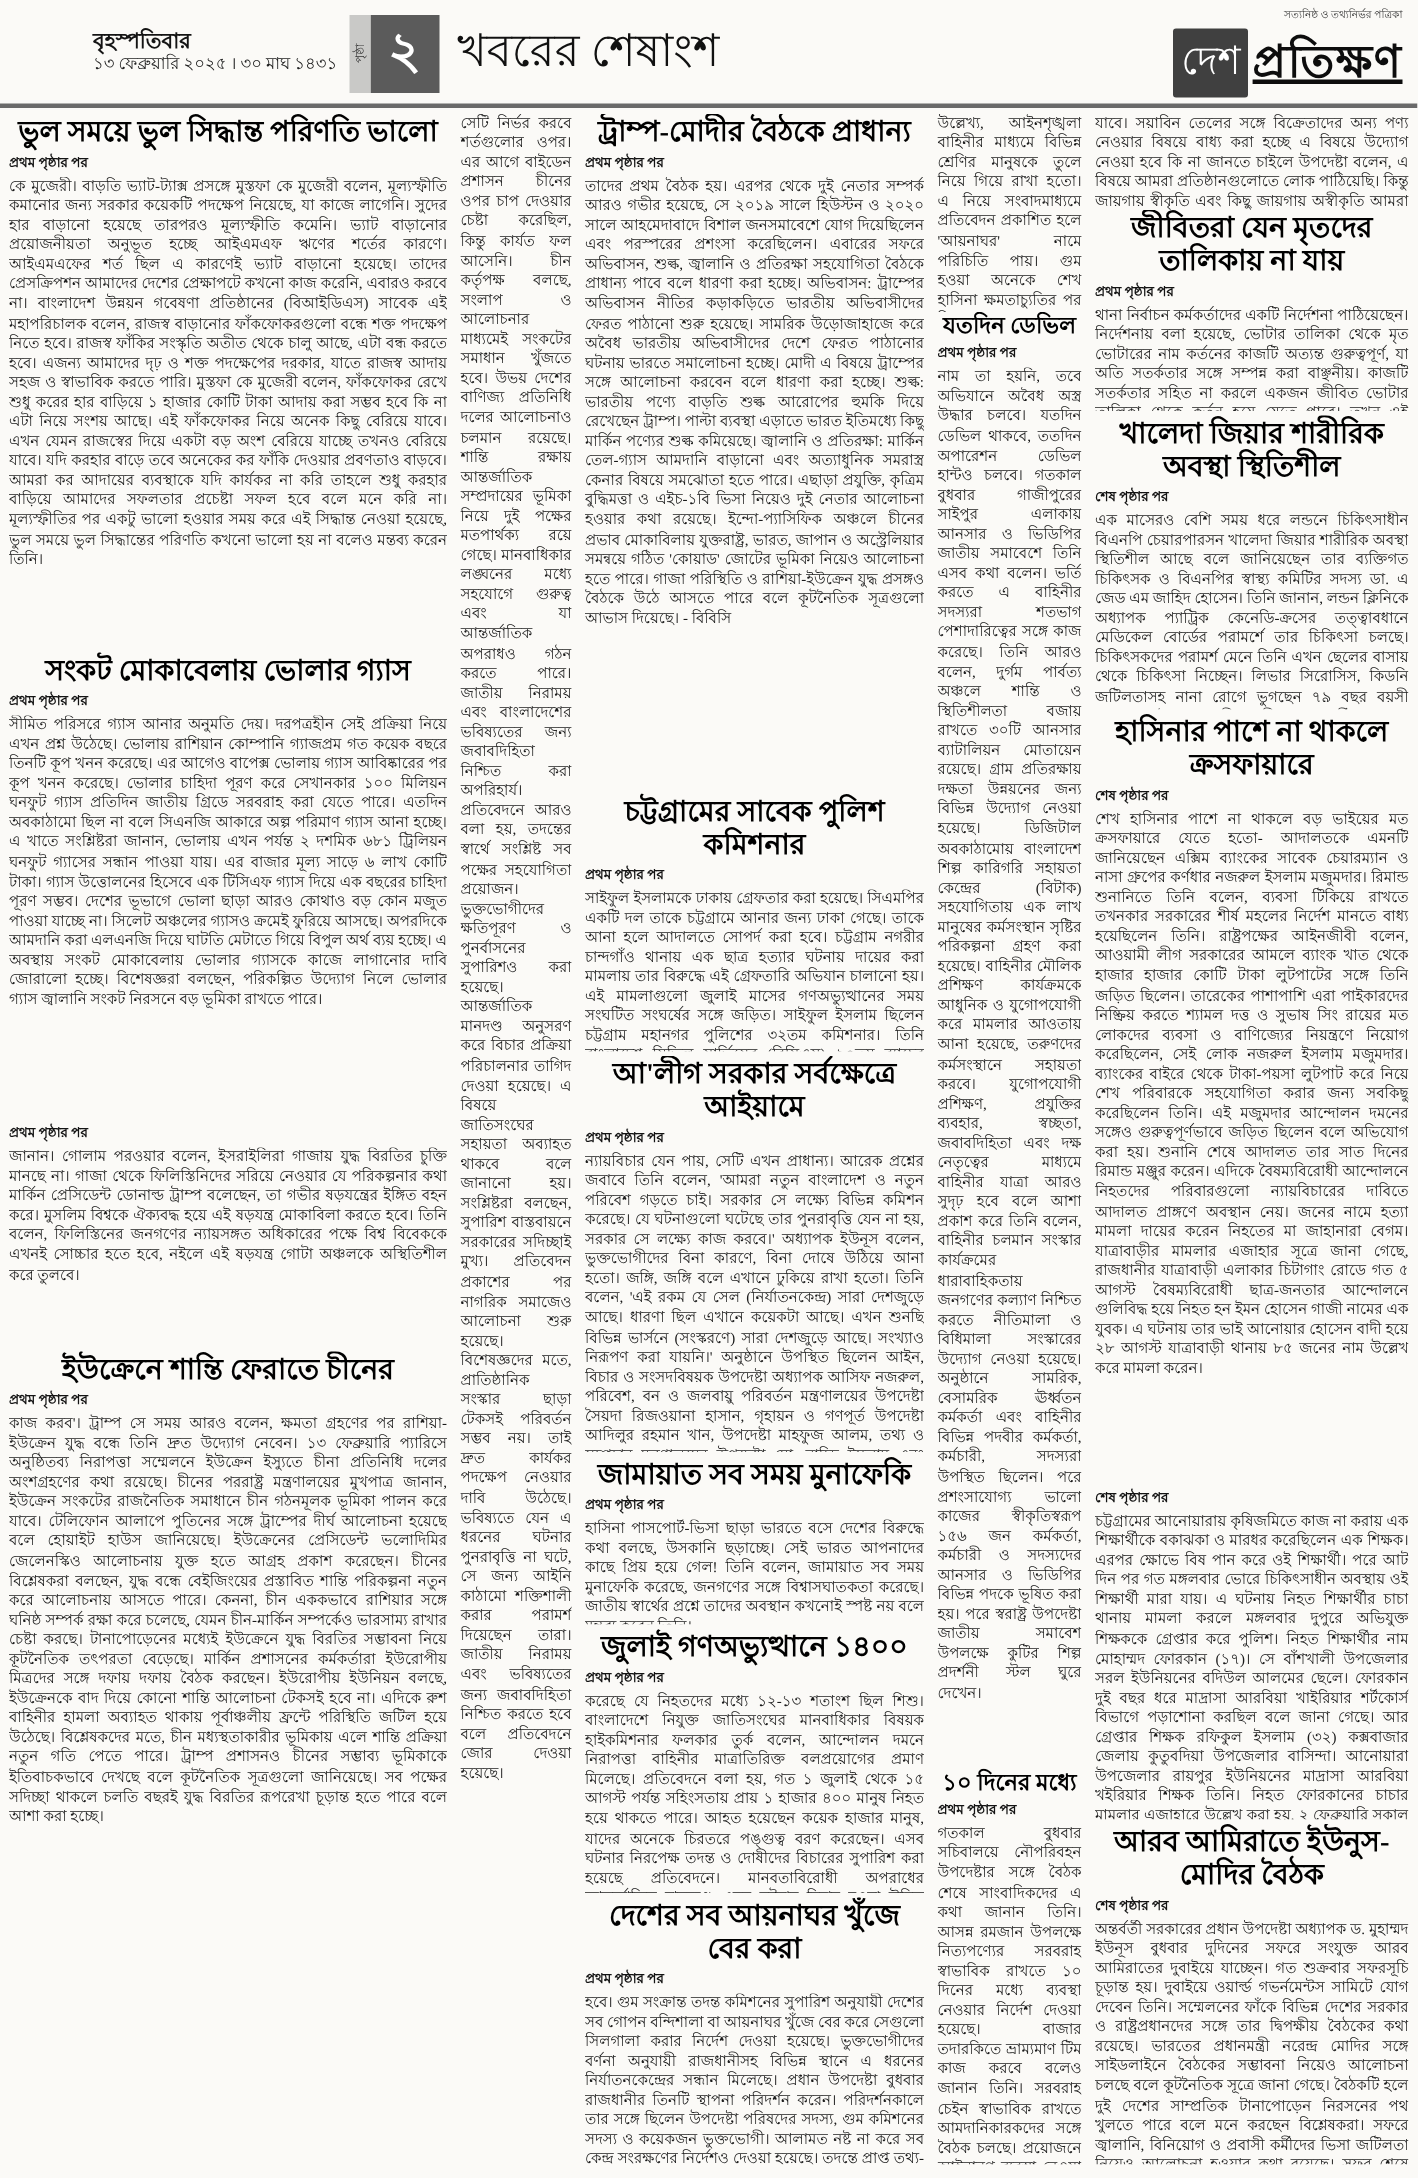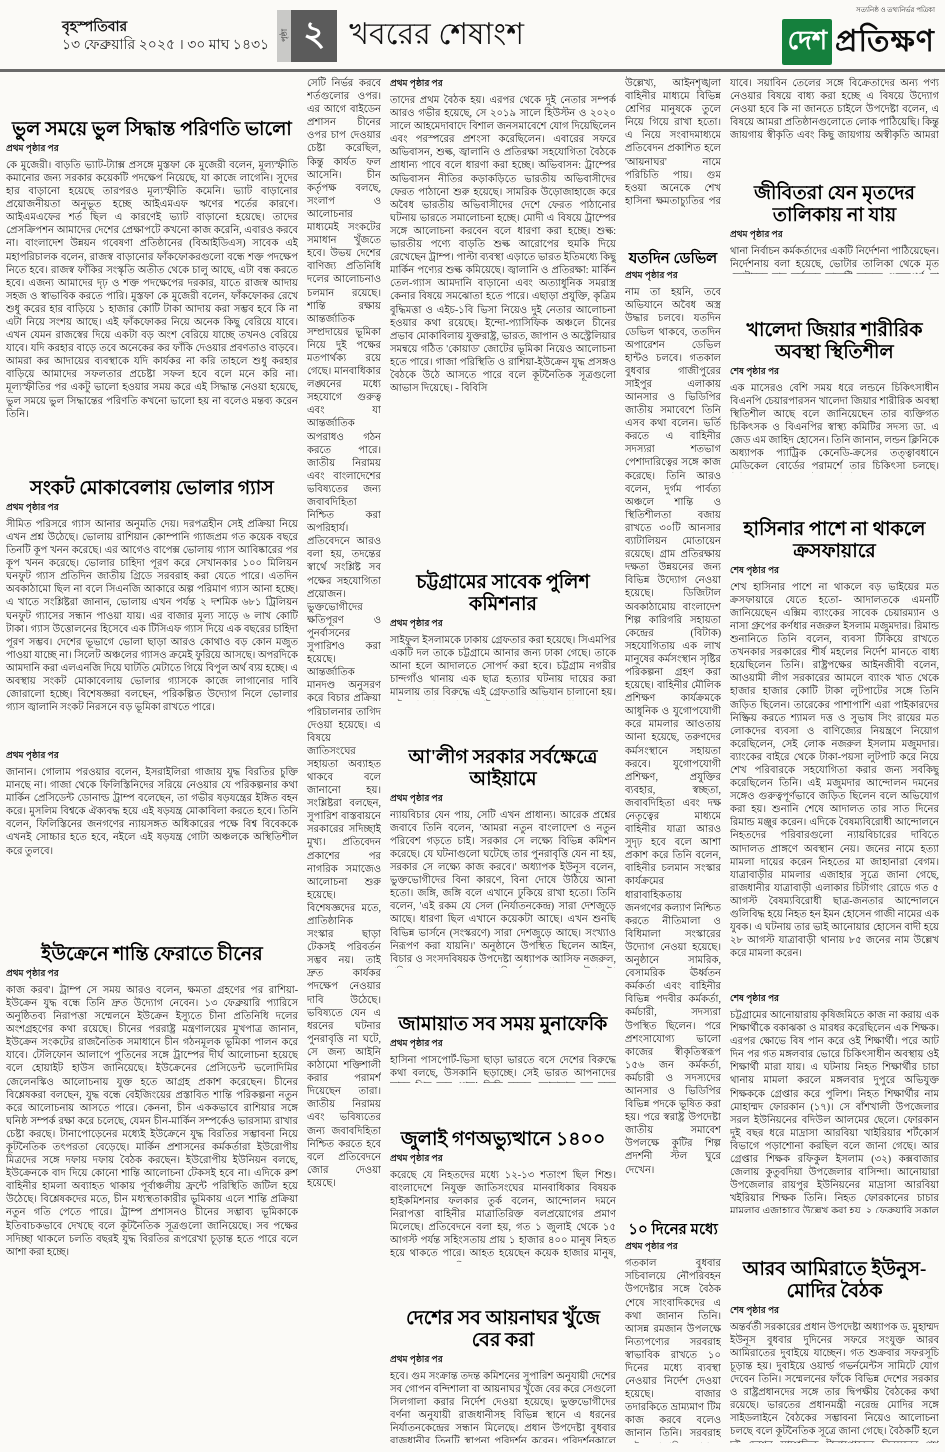--- a/index.html
+++ b/index.html
@@ -10,51 +10,51 @@
     font-family:"Liberation Serif","DejaVu Serif",serif;
   }
   
   .page-header {
     height:72px; display:flex; align-items:center;
     padding:6px 10px 4px 10px; position:relative;
     border-bottom:3px solid #6a6a6a;
   }
   .date-block { text-align:left; margin-right:8px; margin-left:52px; line-height:1.25; }
   .weekday { font-weight:bold; font-size:14px; }
-  .dateline { font-size:14px; color:#222;font-family:Liberation Serif, serif; }
+  .dateline { font-size:11px; color:#222;font-family:Liberation Serif, serif; }
   .page-box { display:flex; align-items:stretch; height:52px; margin-right:12px; }
   .page-tab {
     width:14px; background:#c9c9c7; color:#333; font-size:8px;
     writing-mode:vertical-rl; transform:rotate(180deg);
     display:flex; align-items:center; justify-content:center;
   }
   .page-num {
     width:46px; background:#5b5b5b; color:#fff; font-size:34px; font-weight:bold;
     display:flex; align-items:center; justify-content:center;
   }
   .section-title { font-size:30px; font-weight:normal; letter-spacing:0; color:#111; }
   .masthead { margin-left:auto; text-align:right;padding-left:43px; }
   .tagline { font-size:7px; color:#333; margin-bottom:1px; }
   .logo { display:inline-flex; align-items:center; }
   .logo-part1 {
-    background:#15803d; color:#fff; font-weight:bold; font-size:26px;
+    background:#404040; color:#fff; font-weight:normal; font-size:26px;
     padding:1px 5px; margin-right:3px; border-radius:2px;
   }
-  .logo-part2 { color:#0d0d0d; font-weight:bold; font-size:30px; letter-spacing:1px; }
+  .logo-part2 { color:#0d0d0d; font-weight:bold; font-size:30px; letter-spacing:1px;text-decoration:underline; }
   
   main {
     display:grid; grid-template-columns:292px 74px 226px 96px 1fr;
     column-gap:9px; padding:4px 6px 0 6px; height:1374px; overflow:hidden;
   }
   .col { display:flex; flex-direction:column; overflow:hidden; min-width:0; }
   .story { overflow:hidden; flex:none; display:flex; flex-direction:column; margin-bottom:3px; }
   .story.fill { flex:1 1 auto; }
   .hl {
     font-weight:bold; text-align:center; color:#000;
-    font-size:19px; line-height:1.15; padding:2px 0 1px 0;margin-top:40px;
+    font-size:19px; line-height:1.15; padding:2px 0 1px 0;
   }
   .hl.small { font-size:15px; }
   .cont { text-align:left; font-size:9px; font-weight:bold; padding-bottom:2px; }
   .body {
     font-size:10px; line-height:1.31; text-align:justify;
     overflow:hidden; flex:1 1 auto; color:#1a1a1a;
     text-justify:inter-word; word-break:break-word;
   }
   .body::first-letter { padding-left:0; }
 </style>
@@ -103,20 +103,21 @@
       <p class="body">কাজ করব'। ট্রাম্প সে সময় আরও বলেন, ক্ষমতা গ্রহণের পর রাশিয়া-ইউক্রেন যুদ্ধ বন্ধে তিনি দ্রুত উদ্যোগ নেবেন। ১৩ ফেব্রুয়ারি প্যারিসে অনুষ্ঠিতব্য নিরাপত্তা সম্মেলনে ইউক্রেন ইস্যুতে চীনা প্রতিনিধি দলের অংশগ্রহণের কথা রয়েছে। চীনের পররাষ্ট্র মন্ত্রণালয়ের মুখপাত্র জানান, ইউক্রেন সংকটের রাজনৈতিক সমাধানে চীন গঠনমূলক ভূমিকা পালন করে যাবে। টেলিফোন আলাপে পুতিনের সঙ্গে ট্রাম্পের দীর্ঘ আলোচনা হয়েছে বলে হোয়াইট হাউস জানিয়েছে। ইউক্রেনের প্রেসিডেন্ট ভলোদিমির জেলেনস্কিও আলোচনায় যুক্ত হতে আগ্রহ প্রকাশ করেছেন। চীনের বিশ্লেষকরা বলছেন, যুদ্ধ বন্ধে বেইজিংয়ের প্রস্তাবিত শান্তি পরিকল্পনা নতুন করে আলোচনায় আসতে পারে। কেননা, চীন এককভাবে রাশিয়ার সঙ্গে ঘনিষ্ঠ সম্পর্ক রক্ষা করে চলেছে, যেমন চীন-মার্কিন সম্পর্কেও ভারসাম্য রাখার চেষ্টা করছে। টানাপোড়েনের মধ্যেই ইউক্রেনে যুদ্ধ বিরতির সম্ভাবনা নিয়ে কূটনৈতিক তৎপরতা বেড়েছে। মার্কিন প্রশাসনের কর্মকর্তারা ইউরোপীয় মিত্রদের সঙ্গে দফায় দফায় বৈঠক করছেন। ইউরোপীয় ইউনিয়ন বলছে, ইউক্রেনকে বাদ দিয়ে কোনো শান্তি আলোচনা টেকসই হবে না। এদিকে রুশ বাহিনীর হামলা অব্যাহত থাকায় পূর্বাঞ্চলীয় ফ্রন্টে পরিস্থিতি জটিল হয়ে উঠেছে। বিশ্লেষকদের মতে, চীন মধ্যস্থতাকারীর ভূমিকায় এলে শান্তি প্রক্রিয়া নতুন গতি পেতে পারে। ট্রাম্প প্রশাসনও চীনের সম্ভাব্য ভূমিকাকে ইতিবাচকভাবে দেখছে বলে কূটনৈতিক সূত্রগুলো জানিয়েছে। সব পক্ষের সদিচ্ছা থাকলে চলতি বছরই যুদ্ধ বিরতির রূপরেখা চূড়ান্ত হতে পারে বলে আশা করা হচ্ছে।</p>
     </article>
   </section>
 
   <section class="col">
     <p class="body" style="height:100%">সেটি নির্ভর করবে শর্তগুলোর ওপর। এর আগে বাইডেন প্রশাসন চীনের ওপর চাপ দেওয়ার চেষ্টা করেছিল, কিন্তু কার্যত ফল আসেনি। চীন কর্তৃপক্ষ বলছে, সংলাপ ও আলোচনার মাধ্যমেই সংকটের সমাধান খুঁজতে হবে। উভয় দেশের বাণিজ্য প্রতিনিধি দলের আলোচনাও চলমান রয়েছে। শান্তি রক্ষায় আন্তর্জাতিক সম্প্রদায়ের ভূমিকা নিয়ে দুই পক্ষের মতপার্থক্য রয়ে গেছে। মানবাধিকার লঙ্ঘনের মধ্যে সহযোগে গুরুত্ব এবং যা আন্তর্জাতিক অপরাধও গঠন করতে পারে। জাতীয় নিরাময় এবং বাংলাদেশের ভবিষ্যতের জন্য জবাবদিহিতা নিশ্চিত করা অপরিহার্য। প্রতিবেদনে আরও বলা হয়, তদন্তের স্বার্থে সংশ্লিষ্ট সব পক্ষের সহযোগিতা প্রয়োজন। ভুক্তভোগীদের ক্ষতিপূরণ ও পুনর্বাসনের সুপারিশও করা হয়েছে। আন্তর্জাতিক মানদণ্ড অনুসরণ করে বিচার প্রক্রিয়া পরিচালনার তাগিদ দেওয়া হয়েছে। এ বিষয়ে জাতিসংঘের সহায়তা অব্যাহত থাকবে বলে জানানো হয়। সংশ্লিষ্টরা বলছেন, সুপারিশ বাস্তবায়নে সরকারের সদিচ্ছাই মুখ্য। প্রতিবেদন প্রকাশের পর নাগরিক সমাজেও আলোচনা শুরু হয়েছে। বিশেষজ্ঞদের মতে, প্রাতিষ্ঠানিক সংস্কার ছাড়া টেকসই পরিবর্তন সম্ভব নয়। তাই দ্রুত কার্যকর পদক্ষেপ নেওয়ার দাবি উঠেছে। ভবিষ্যতে যেন এ ধরনের ঘটনার পুনরাবৃত্তি না ঘটে, সে জন্য আইনি কাঠামো শক্তিশালী করার পরামর্শ দিয়েছেন তারা। জাতীয় নিরাময় এবং ভবিষ্যতের জন্য জবাবদিহিতা নিশ্চিত করতে হবে বলে প্রতিবেদনে জোর দেওয়া হয়েছে।</p>
   </section>
 
   <section class="col">
     <article class="story" style="height:450px">
+      <h2 class="hl">ট্রাম্প-মোদীর বৈঠকে প্রাধান্য</h2>
       <div class="cont">প্রথম পৃষ্ঠার পর</div>
       <p class="body">তাদের প্রথম বৈঠক হয়। এরপর থেকে দুই নেতার সম্পর্ক আরও গভীর হয়েছে, সে ২০১৯ সালে হিউস্টন ও ২০২০ সালে আহমেদাবাদে বিশাল জনসমাবেশে যোগ দিয়েছিলেন এবং পরস্পরের প্রশংসা করেছিলেন। এবারের সফরে অভিবাসন, শুল্ক, জ্বালানি ও প্রতিরক্ষা সহযোগিতা বৈঠকে প্রাধান্য পাবে বলে ধারণা করা হচ্ছে। অভিবাসন: ট্রাম্পের অভিবাসন নীতির কড়াকড়িতে ভারতীয় অভিবাসীদের ফেরত পাঠানো শুরু হয়েছে। সামরিক উড়োজাহাজে করে অবৈধ ভারতীয় অভিবাসীদের দেশে ফেরত পাঠানোর ঘটনায় ভারতে সমালোচনা হচ্ছে। মোদী এ বিষয়ে ট্রাম্পের সঙ্গে আলোচনা করবেন বলে ধারণা করা হচ্ছে। শুল্ক: ভারতীয় পণ্যে বাড়তি শুল্ক আরোপের হুমকি দিয়ে রেখেছেন ট্রাম্প। পাল্টা ব্যবস্থা এড়াতে ভারত ইতিমধ্যে কিছু মার্কিন পণ্যের শুল্ক কমিয়েছে। জ্বালানি ও প্রতিরক্ষা: মার্কিন তেল-গ্যাস আমদানি বাড়ানো এবং অত্যাধুনিক সমরাস্ত্র কেনার বিষয়ে সমঝোতা হতে পারে। এছাড়া প্রযুক্তি, কৃত্রিম বুদ্ধিমত্তা ও এইচ-১বি ভিসা নিয়েও দুই নেতার আলোচনা হওয়ার কথা রয়েছে। ইন্দো-প্যাসিফিক অঞ্চলে চীনের প্রভাব মোকাবিলায় যুক্তরাষ্ট্র, ভারত, জাপান ও অস্ট্রেলিয়ার সমন্বয়ে গঠিত 'কোয়াড' জোটের ভূমিকা নিয়েও আলোচনা হতে পারে। গাজা পরিস্থিতি ও রাশিয়া-ইউক্রেন যুদ্ধ প্রসঙ্গও বৈঠকে উঠে আসতে পারে বলে কূটনৈতিক সূত্রগুলো আভাস দিয়েছে। - বিবিসি</p>
     </article>
     <article class="story" style="height:172px">
       <h2 class="hl">চট্টগ্রামের সাবেক পুলিশ কমিশনার</h2>
       <div class="cont">প্রথম পৃষ্ঠার পর</div>
       <p class="body">সাইফুল ইসলামকে ঢাকায় গ্রেফতার করা হয়েছে। সিএমপির একটি দল তাকে চট্টগ্রামে আনার জন্য ঢাকা গেছে। তাকে আনা হলে আদালতে সোপর্দ করা হবে। চট্টগ্রাম নগরীর চান্দগাঁও থানায় এক ছাত্র হত্যার ঘটনায় দায়ের করা মামলায় তার বিরুদ্ধে এই গ্রেফতারি অভিযান চালানো হয়। এই মামলাগুলো জুলাই মাসের গণঅভ্যুত্থানের সময় সংঘটিত সংঘর্ষের সঙ্গে জড়িত। সাইফুল ইসলাম ছিলেন চট্টগ্রাম মহানগর পুলিশের ৩২তম কমিশনার। তিনি বাংলাদেশ সিভিল সার্ভিসের (বিসিএস) ২০তম ব্যাচের কর্মকর্তা। সিএমপি কমিশনার হিসেবে দায়িত্ব নেওয়ার আগে তিনি ঢাকার মেট্রোরেল (এমআরটি)-এর ডেপুটি ইন্সপেক্টর জেনারেল (ডিআইজি) হিসেবে দায়িত্ব পালন করেছিলেন। বৈষম্যবিরোধী ছাত্র আন্দোলনে হতাহতের ঘটনায় দায়ের হওয়া একাধিক মামলায় তাকে আসামি করা হয়।</p>
     </article>
     <article class="story" style="height:264px">
       <h2 class="hl">আ'লীগ সরকার সর্বক্ষেত্রে আইয়ামে</h2>

